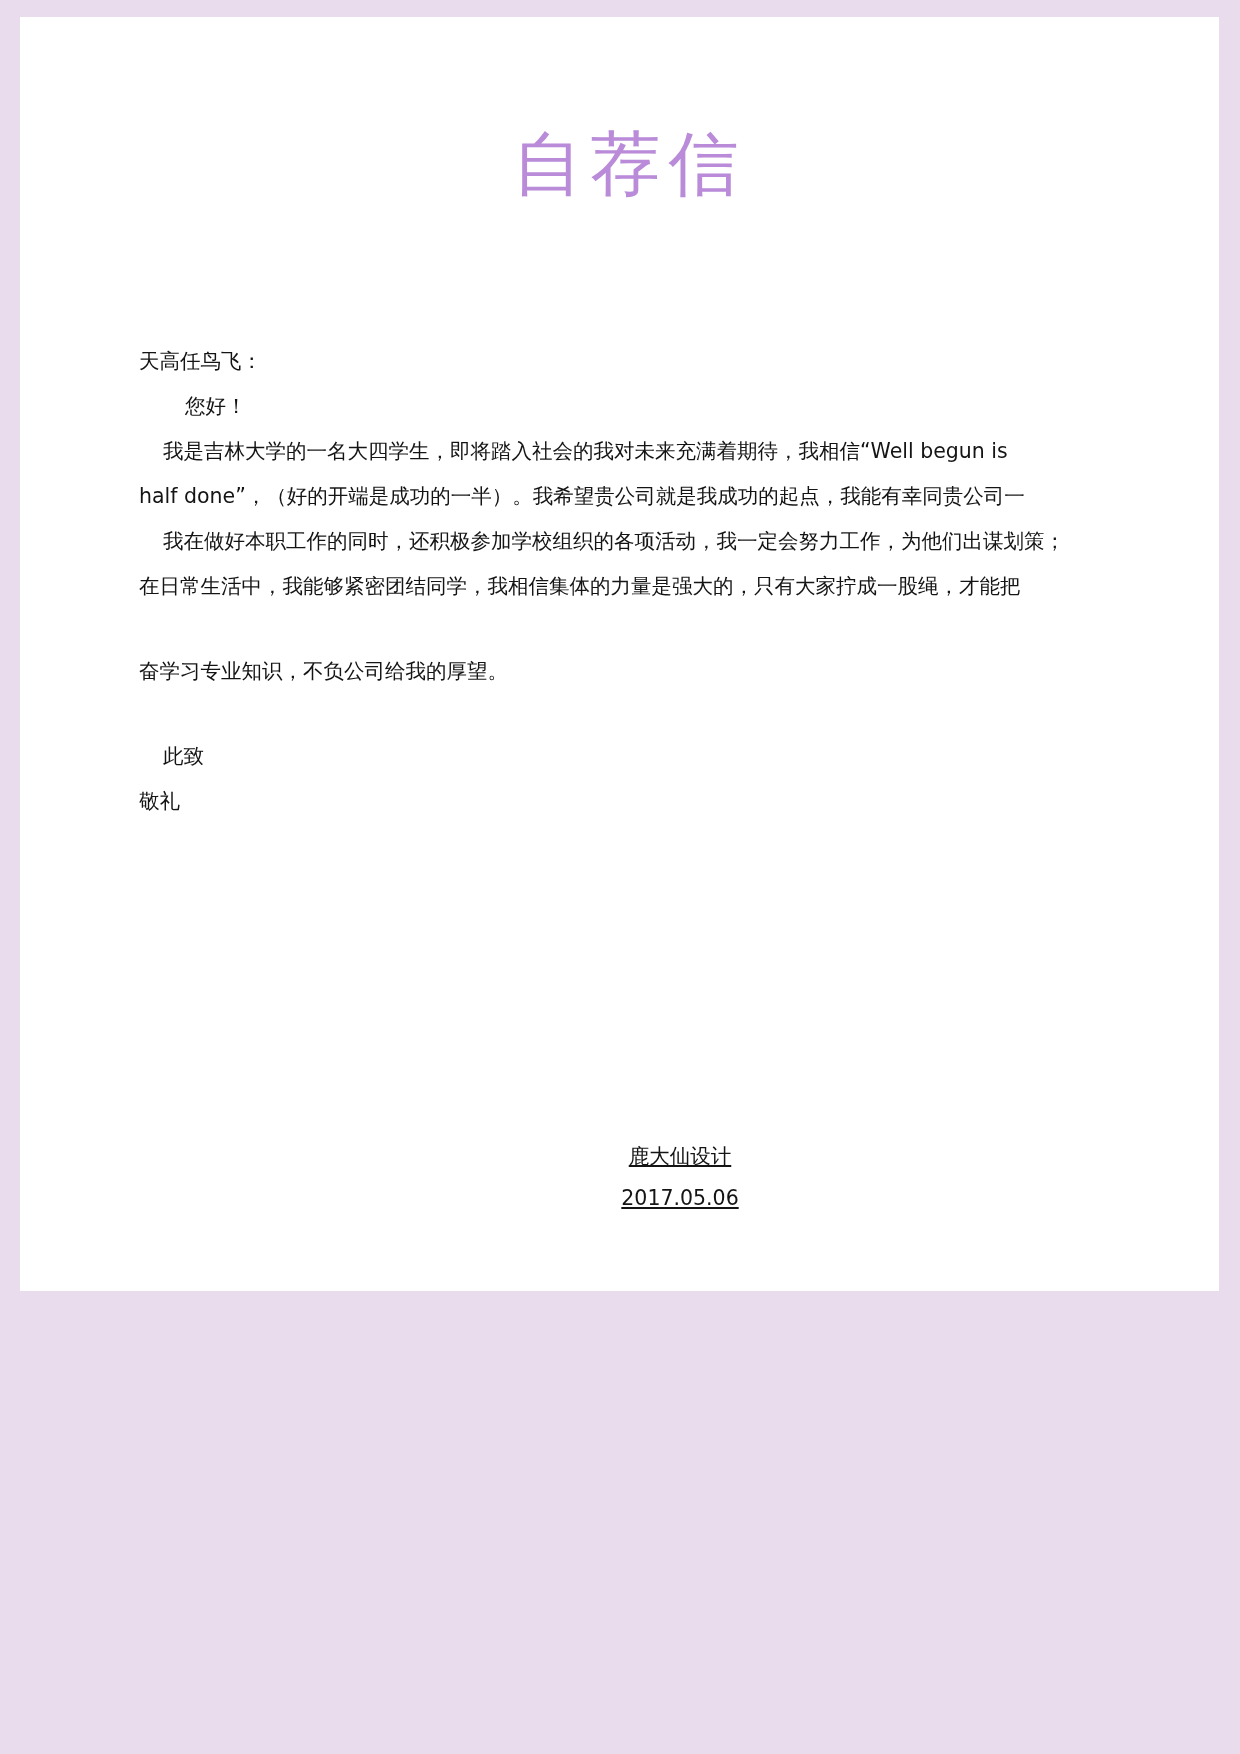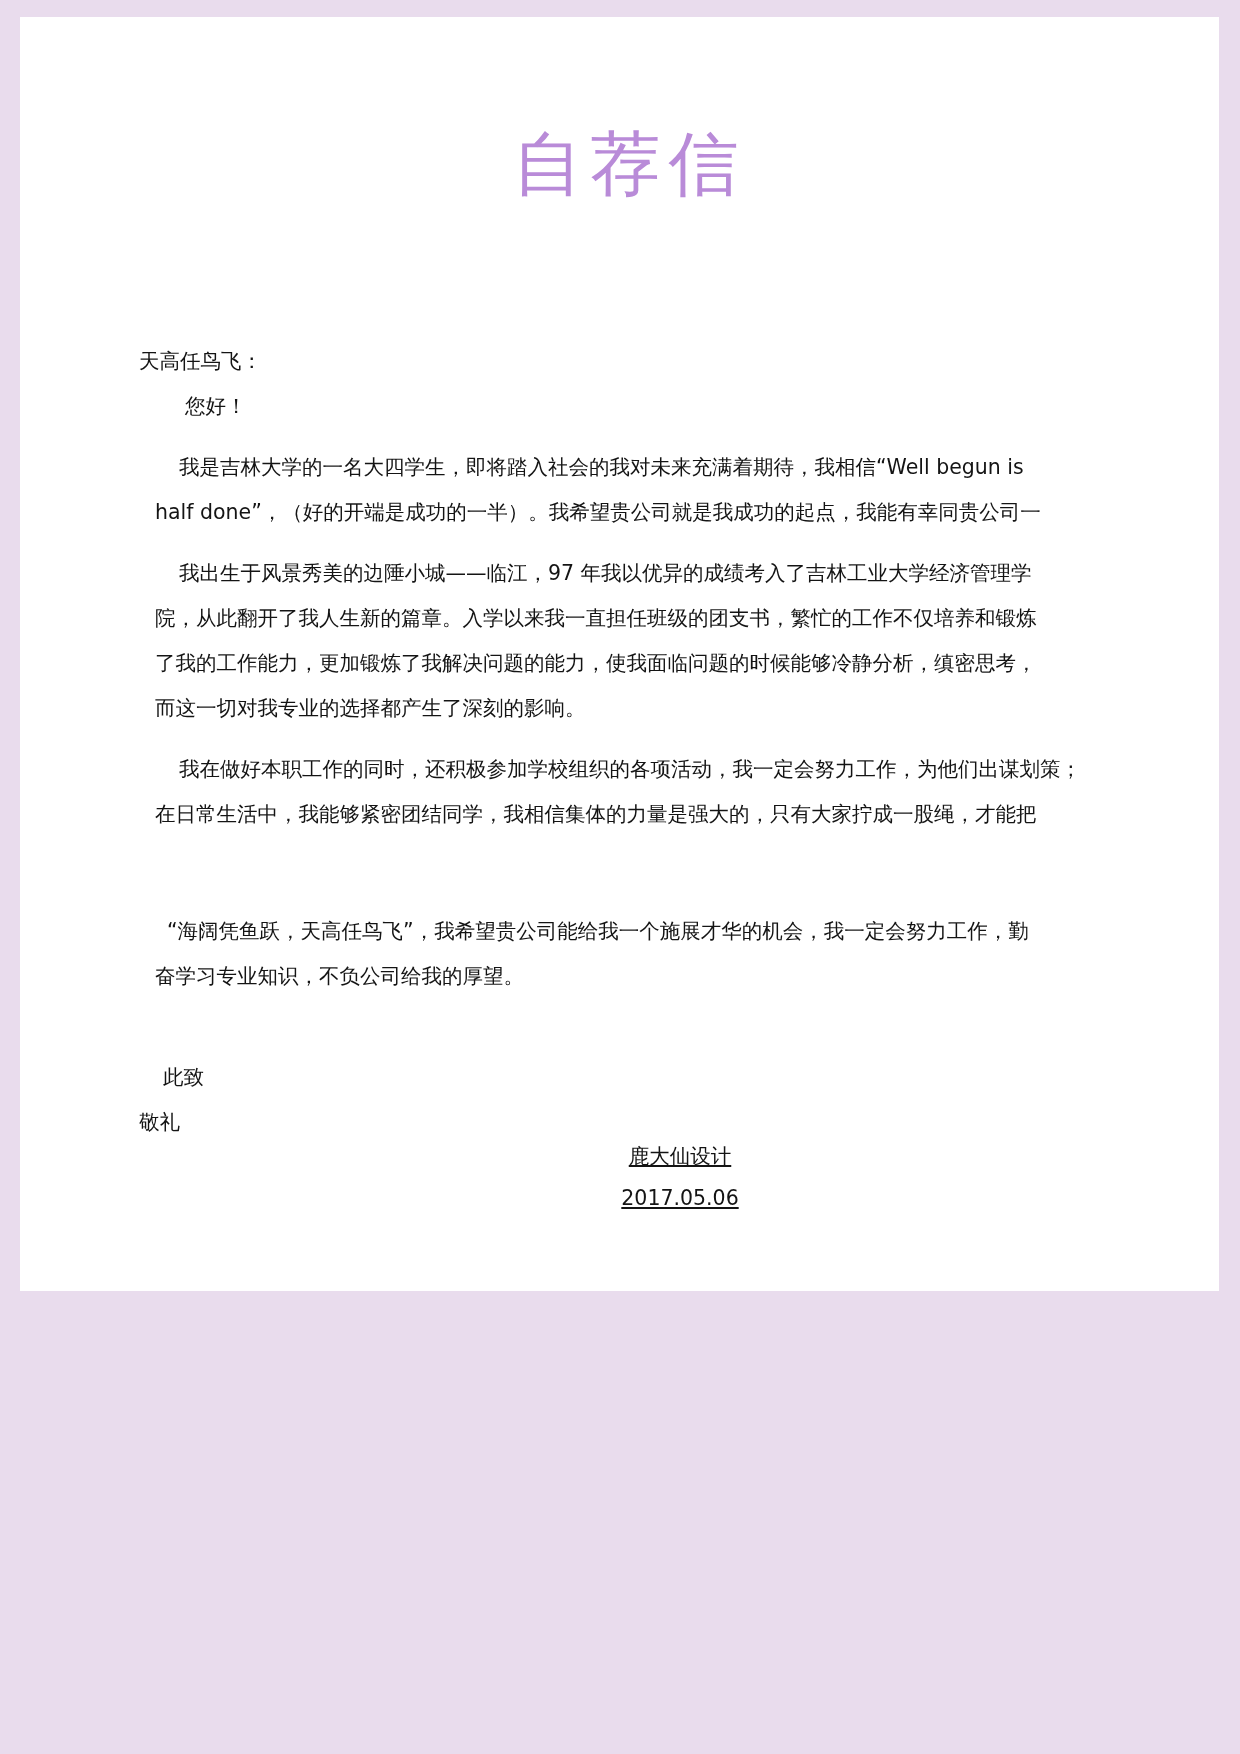--- a/index.html
+++ b/index.html
@@ -32,21 +32,21 @@
     }
     .body-text {
       position: absolute;
       left: 119px; top: 322px;
       width: 1020px;
       font-size: 20.5px;
       line-height: 45px;
       color: #141414;
     }
     .line { white-space: nowrap; }
-    .p { margin: 16px; }
+    .p { margin: 0; }
     .indent-greet { padding-left: 46px; }
     .indent { text-indent: 24px; }
     .gap { height: 40px; }
     .sign {
       position: absolute;
       top: 1118px;
       left: 540px;
       width: 240px;
       text-align: center;
       font-size: 20.5px;
@@ -63,36 +63,29 @@
 
   <div class="body-text">
     <div class="line">天高任鸟飞：</div>
     <div class="line indent-greet">您好！</div>
 
     <div class="p">
       <div class="line indent">我是吉林大学的一名大四学生，即将踏入社会的我对未来充满着期待，我相信“Well begun is</div>
       <div class="line">half done”，（好的开端是成功的一半）。我希望贵公司就是我成功的起点，我能有幸同贵公司一</div>
     </div>
 
-    <div class="p">
-      <div class="line indent">我出生于风景秀美的边陲小城——临江，97 年我以优异的成绩考入了吉林工业大学经济管理学</div>
-      <div class="line">院，从此翻开了我人生新的篇章。入学以来我一直担任班级的团支书，繁忙的工作不仅培养和锻炼</div>
-      <div class="line">了我的工作能力，更加锻炼了我解决问题的能力，使我面临问题的时候能够冷静分析，缜密思考，</div>
-      <div class="line">而这一切对我专业的选择都产生了深刻的影响。</div>
-    </div>
 
     <div class="p">
       <div class="line indent">我在做好本职工作的同时，还积极参加学校组织的各项活动，我一定会努力工作，为他们出谋划策；</div>
       <div class="line">在日常生活中，我能够紧密团结同学，我相信集体的力量是强大的，只有大家拧成一股绳，才能把</div>
     </div>
 
     <div class="gap"></div>
 
     <div class="p">
-      <div class="line" style="padding-left:12px">“海阔凭鱼跃，天高任鸟飞”，我希望贵公司能给我一个施展才华的机会，我一定会努力工作，勤</div>
       <div class="line">奋学习专业知识，不负公司给我的厚望。</div>
     </div>
 
     <div class="gap"></div>
 
     <div class="line indent">此致</div>
     <div class="line">敬礼</div>
   </div>
 
   <div class="sign">

